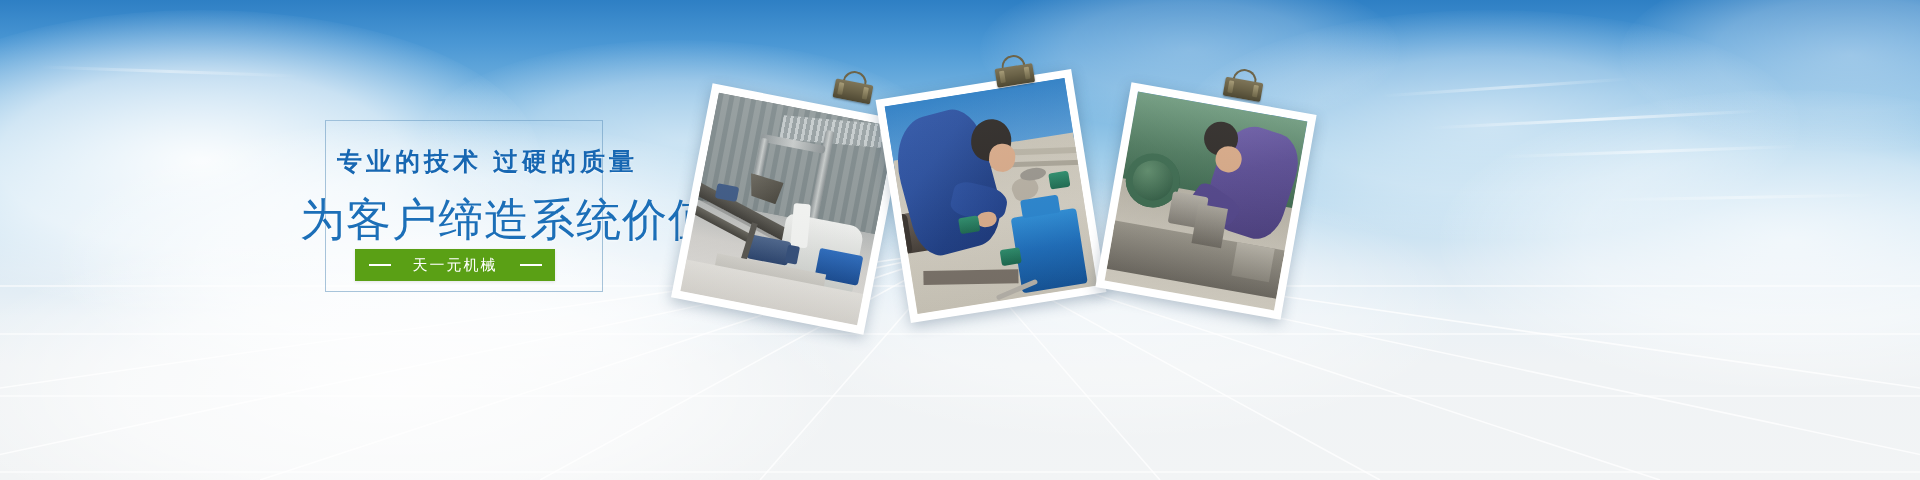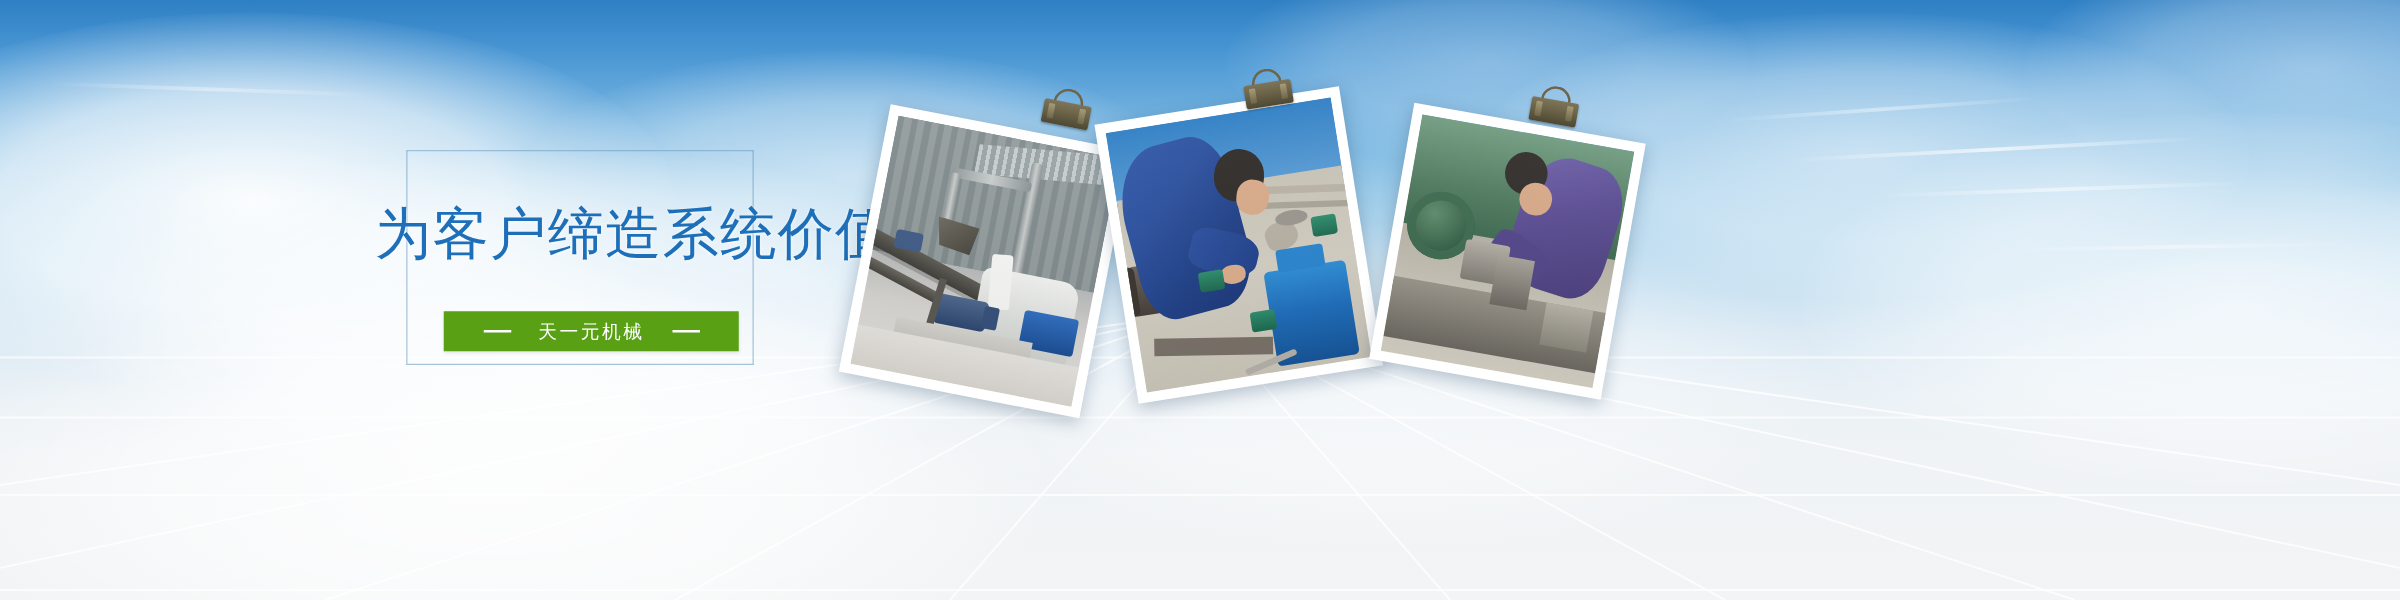--- a/index.html
+++ b/index.html
@@ -79,21 +79,21 @@
   }
   .title {
     margin-top:12px;
     font-size:45px; font-weight:normal; color:#1c6fb8;
     letter-spacing:1px; white-space:nowrap;
     text-shadow:0 1px 3px rgba(255,255,255,.7);
   }
 
   .cta {
     position:absolute; left:355px; top:249px;
-    width:236px; height:32px;
+    width:200px; height:32px;
     background:#5aa015;
     display:flex; align-items:center; justify-content:center;
     gap:22px;
     box-shadow:0 1px 3px rgba(0,0,0,.10);
   }
   .cta .dash {
     display:inline-block; width:22px; height:2px; background:#ffffff; flex:none;
   }
   .cta .cta-label {
     color:#ffffff; font-size:15px; letter-spacing:2px; white-space:nowrap;
@@ -407,20 +407,21 @@
         <line x1="0" y1="222" x2="1920" y2="222"></line>
       </g>
     </svg>
   </div>
 
   <div class="text-block">
     <div class="tb-mask-r"></div>
   </div>
 
   <div class="copy">
+    <div class="subtitle">专业的技术  过硬的质量</div>
     <div class="title">为客户缔造系统价值</div>
   </div>
 
   <div class="cta">
     <span class="dash"></span>
     <span class="cta-label">天一元机械</span>
     <span class="dash"></span>
   </div>
 
   <div class="photos">

